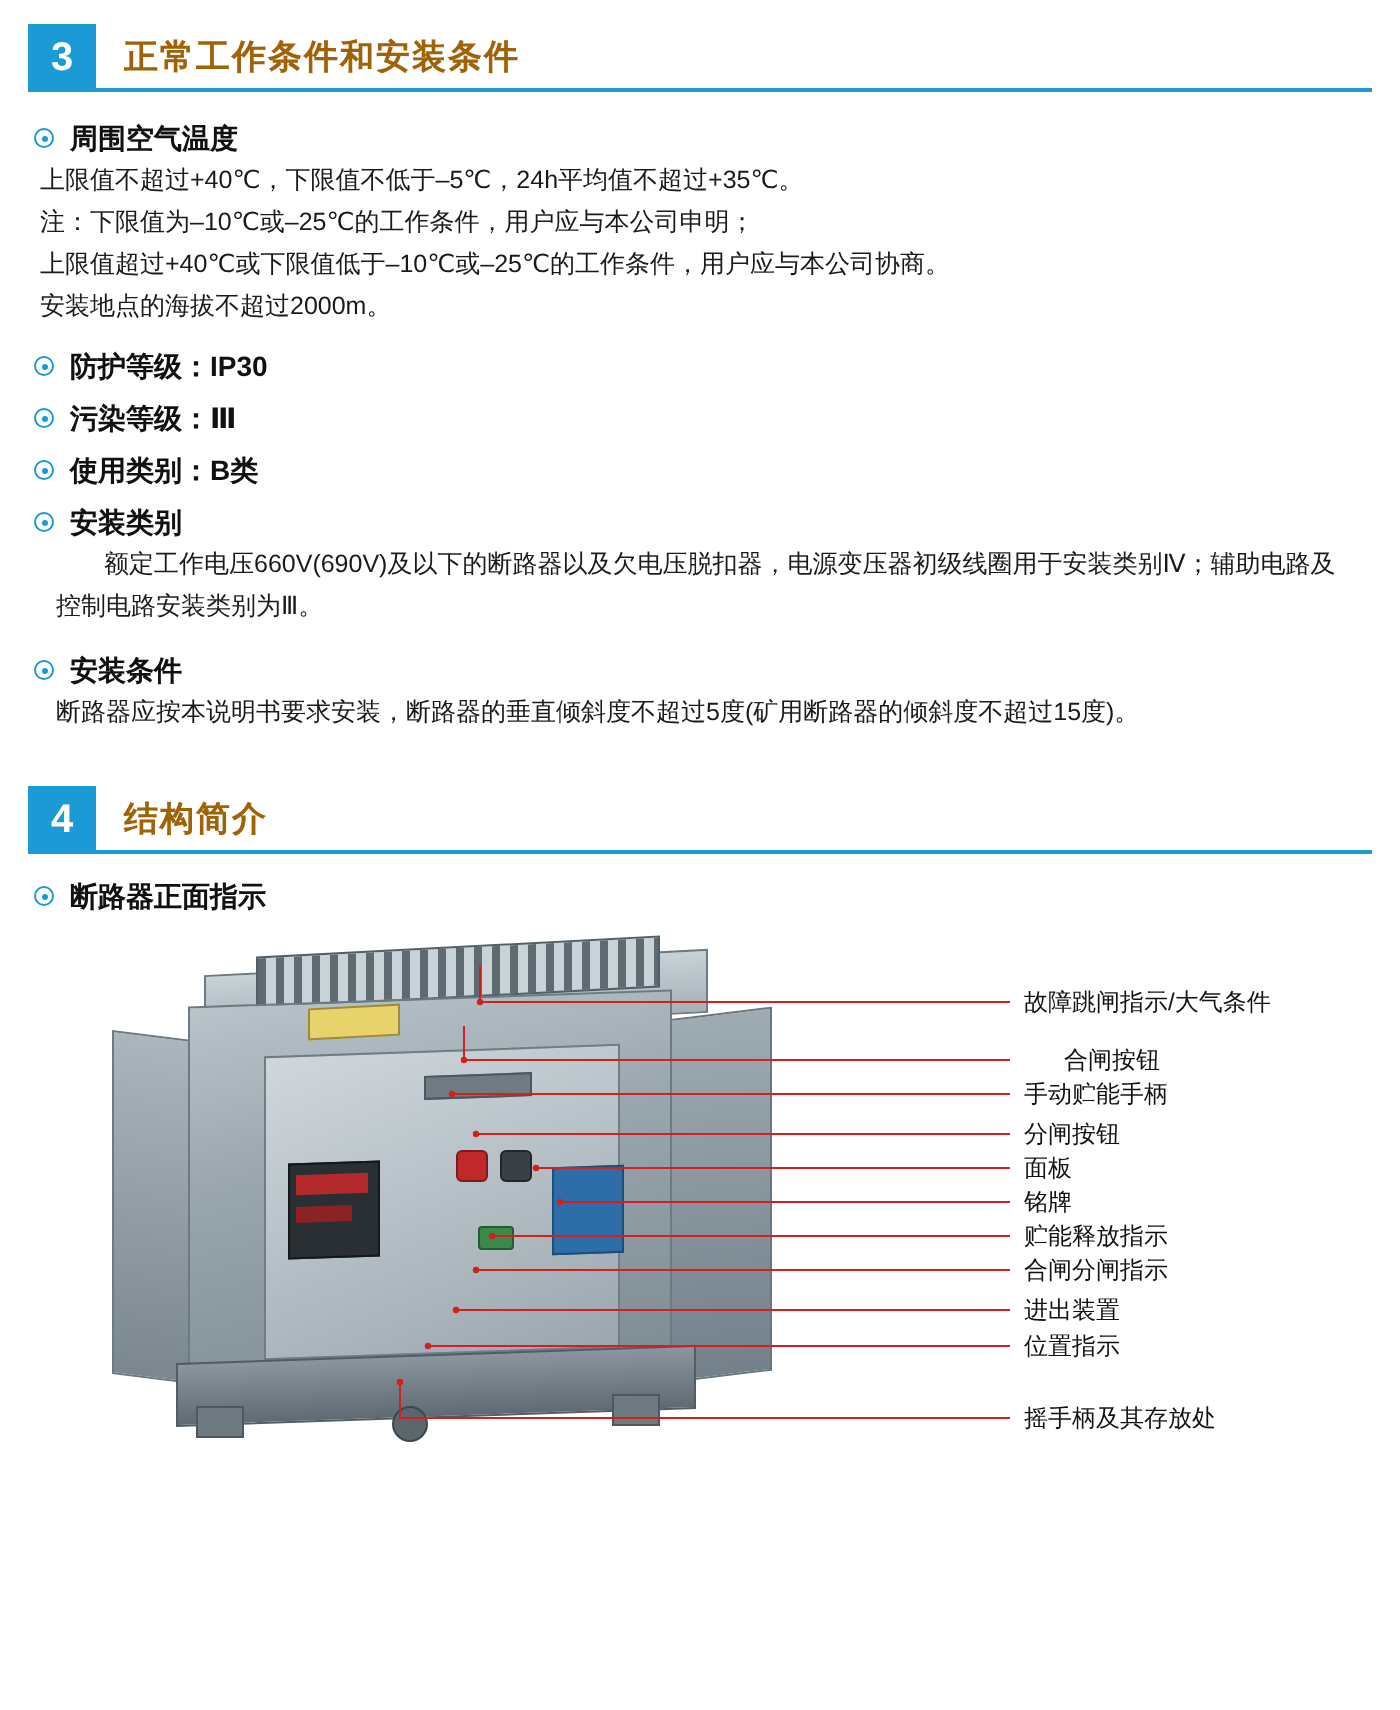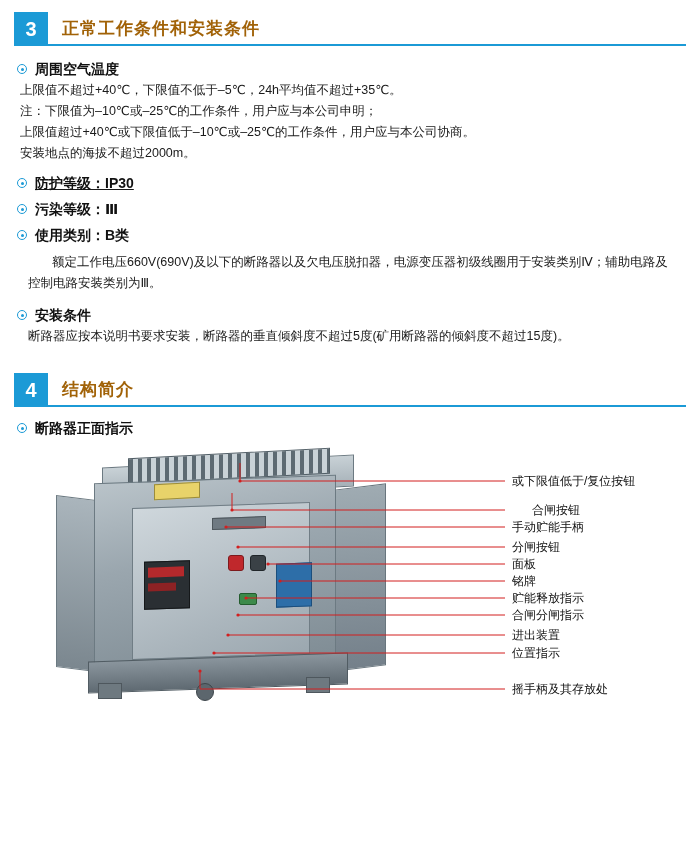--- a/index.html
+++ b/index.html
@@ -278,21 +278,21 @@
       <span class="bullet-icon"></span>
       <span class="bullet-label">周围空气温度</span>
     </div>
     <p class="para tight">上限值不超过+40℃，下限值不低于–5℃，24h平均值不超过+35℃。</p>
     <p class="para">注：下限值为–10℃或–25℃的工作条件，用户应与本公司申明；</p>
     <p class="para">上限值超过+40℃或下限值低于–10℃或–25℃的工作条件，用户应与本公司协商。</p>
     <p class="para">安装地点的海拔不超过2000m。</p>
   </div>
 
 
-  <div class="block" style="margin-top:10px;text-decoration:underline;">
+  <div class="block" style="margin-top:10px;">
     <div class="bullet-row">
       <span class="bullet-icon"></span>
       <span class="bullet-label">防护等级：IP30</span>
     </div>
   </div>
 
   <div class="block" style="margin-top:8px;">
     <div class="bullet-row">
       <span class="bullet-icon"></span>
       <span class="bullet-label">污染等级：Ⅲ</span>
@@ -300,20 +300,24 @@
   </div>
 
   <div class="block" style="margin-top:8px;">
     <div class="bullet-row">
       <span class="bullet-icon"></span>
       <span class="bullet-label">使用类别：B类</span>
     </div>
   </div>
 
   <div class="block" style="margin-top:8px;">
+    <div class="bullet-row">
+      <span class="bullet-icon"></span>
+      <span class="bullet-label">安装类别</span>
+    </div>
     <p class="para indent tight" style="padding-left:28px;">额定工作电压660V(690V)及以下的断路器以及欠电压脱扣器，电源变压器初级线圈用于安装类别Ⅳ；辅助电路及控制电路安装类别为Ⅲ。</p>
   </div>
 
   <div class="block" style="margin-top:12px;">
     <div class="bullet-row">
       <span class="bullet-icon"></span>
       <span class="bullet-label">安装条件</span>
     </div>
     <p class="para tight" style="padding-left:28px;">断路器应按本说明书要求安装，断路器的垂直倾斜度不超过5度(矿用断路器的倾斜度不超过15度)。</p>
   </div>
@@ -382,21 +386,21 @@
         <circle cx="280" cy="138" r="1.6"></circle>
         <circle cx="246" cy="155" r="1.6"></circle>
         <circle cx="238" cy="172" r="1.6"></circle>
         <circle cx="228" cy="192" r="1.6"></circle>
         <circle cx="214" cy="210" r="1.6"></circle>
         <circle cx="200" cy="228" r="1.6"></circle>
       </g>
     </svg>
 
     <div>
-      <span class="callout-label" style="left:512px; top:31px;">或下限值低于/复位按钮</span>
+      <span class="callout-label" style="left:512px; top:31px;">故障跳闸指示/大气条件</span>
       <span class="callout-label" style="left:532px; top:60px;">合闸按钮</span>
       <span class="callout-label" style="left:512px; top:77px;">手动贮能手柄</span>
       <span class="callout-label" style="left:512px; top:97px;">分闸按钮</span>
       <span class="callout-label" style="left:512px; top:114px;">面板</span>
       <span class="callout-label" style="left:512px; top:131px;">铭牌</span>
       <span class="callout-label" style="left:512px; top:148px;">贮能释放指示</span>
       <span class="callout-label" style="left:512px; top:165px;">合闸分闸指示</span>
       <span class="callout-label" style="left:512px; top:185px;">进出装置</span>
       <span class="callout-label" style="left:512px; top:203px;">位置指示</span>
       <span class="callout-label" style="left:512px; top:239px;">摇手柄及其存放处</span>

